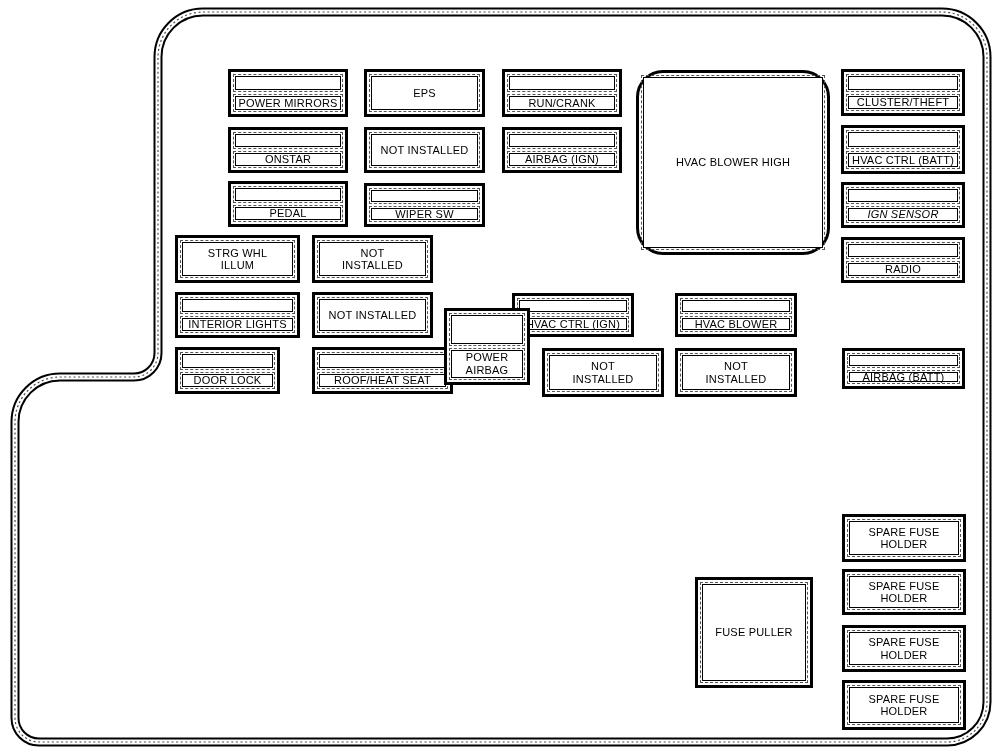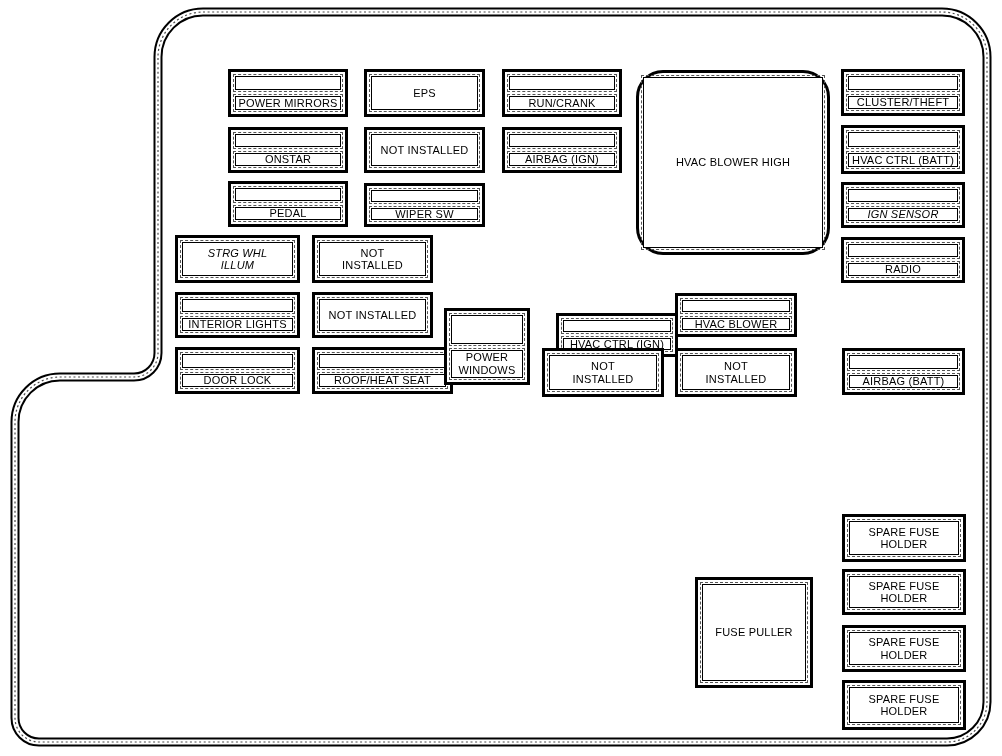--- a/index.html
+++ b/index.html
@@ -174,21 +174,21 @@
       </div>
     </div>
     <div class="fusebox" style="left: 841px; top: 237px; width: 124px; height: 46px; justify-content: flex-end;">
       <div class="slot-wrap">
         <div class="slot"></div>
       </div>
       <div class="slot-wrap">
         <div class="slot label">RADIO</div>
       </div>
     </div>
-    <div class="fusebox" style="left: 175px; top: 235px; width: 125px; height: 48px; font-style: italic;">
+    <div class="fusebox" style="left: 175px; top: 235px; width: 125px; height: 48px;">
 
       <div class="slot-wrap">
         <div class="slot label">STRG WHL
 ILLUM</div>
       </div>
     </div>
     <div class="fusebox" style="left: 312px; top: 235px; width: 121px; height: 48px;">
 
       <div class="slot-wrap">
         <div class="slot label">NOT
@@ -202,37 +202,37 @@
       <div class="slot-wrap">
         <div class="slot label">INTERIOR LIGHTS</div>
       </div>
     </div>
     <div class="fusebox" style="left: 312px; top: 292px; width: 121px; height: 46px;">
 
       <div class="slot-wrap">
         <div class="slot label">NOT INSTALLED</div>
       </div>
     </div>
-    <div class="fusebox" style="left: 556px; top: 293px; width: 122px; height: 44px; margin-top: 20px;">
+    <div class="fusebox" style="left: 512px; top: 293px; width: 122px; height: 44px;">
       <div class="slot-wrap">
         <div class="slot"></div>
       </div>
       <div class="slot-wrap">
         <div class="slot label">HVAC CTRL (IGN)</div>
       </div>
     </div>
     <div class="fusebox" style="left: 675px; top: 293px; width: 122px; height: 44px;">
       <div class="slot-wrap">
         <div class="slot"></div>
       </div>
       <div class="slot-wrap">
         <div class="slot label">HVAC BLOWER</div>
       </div>
     </div>
-    <div class="fusebox" style="left: 175px; top: 347px; width: 125px; height: 47px;">
+    <div class="fusebox" style="left: 175px; top: 347px; width: 105px; height: 47px;">
       <div class="slot-wrap">
         <div class="slot"></div>
       </div>
       <div class="slot-wrap">
         <div class="slot label">DOOR LOCK</div>
       </div>
     </div>
     <div class="fusebox" style="left: 312px; top: 347px; width: 141px; height: 47px;">
       <div class="slot-wrap">
         <div class="slot"></div>
@@ -240,38 +240,38 @@
       <div class="slot-wrap">
         <div class="slot label">ROOF/HEAT SEAT</div>
       </div>
     </div>
     <div class="fusebox" style="left: 444px; top: 308px; width: 86px; height: 77px;">
       <div class="slot-wrap">
         <div class="slot"></div>
       </div>
       <div class="slot-wrap">
         <div class="slot label">POWER
-WINDOWS</div>
+AIRBAG</div>
       </div>
     </div>
     <div class="fusebox" style="left: 542px; top: 348px; width: 122px; height: 49px;">
 
       <div class="slot-wrap">
         <div class="slot label">NOT
 INSTALLED</div>
       </div>
     </div>
     <div class="fusebox" style="left: 675px; top: 348px; width: 122px; height: 49px;">
 
       <div class="slot-wrap">
         <div class="slot label">NOT
 INSTALLED</div>
       </div>
     </div>
-    <div class="fusebox" style="left: 842px; top: 348px; width: 123px; height: 47px;">
+    <div class="fusebox" style="left: 842px; top: 348px; width: 123px; height: 41px;">
       <div class="slot-wrap">
         <div class="slot"></div>
       </div>
       <div class="slot-wrap">
         <div class="slot label">AIRBAG (BATT)</div>
       </div>
     </div>
     <div class="fusebox" style="left: 695px; top: 577px; width: 118px; height: 111px;">
 
       <div class="slot-wrap">

